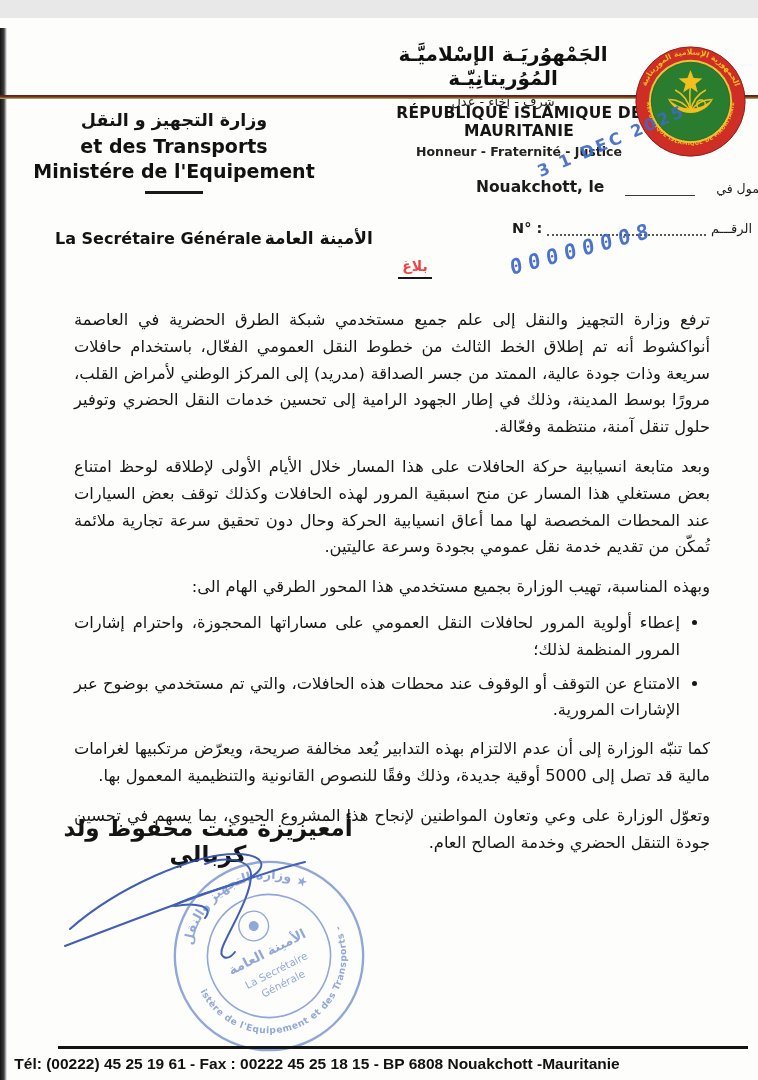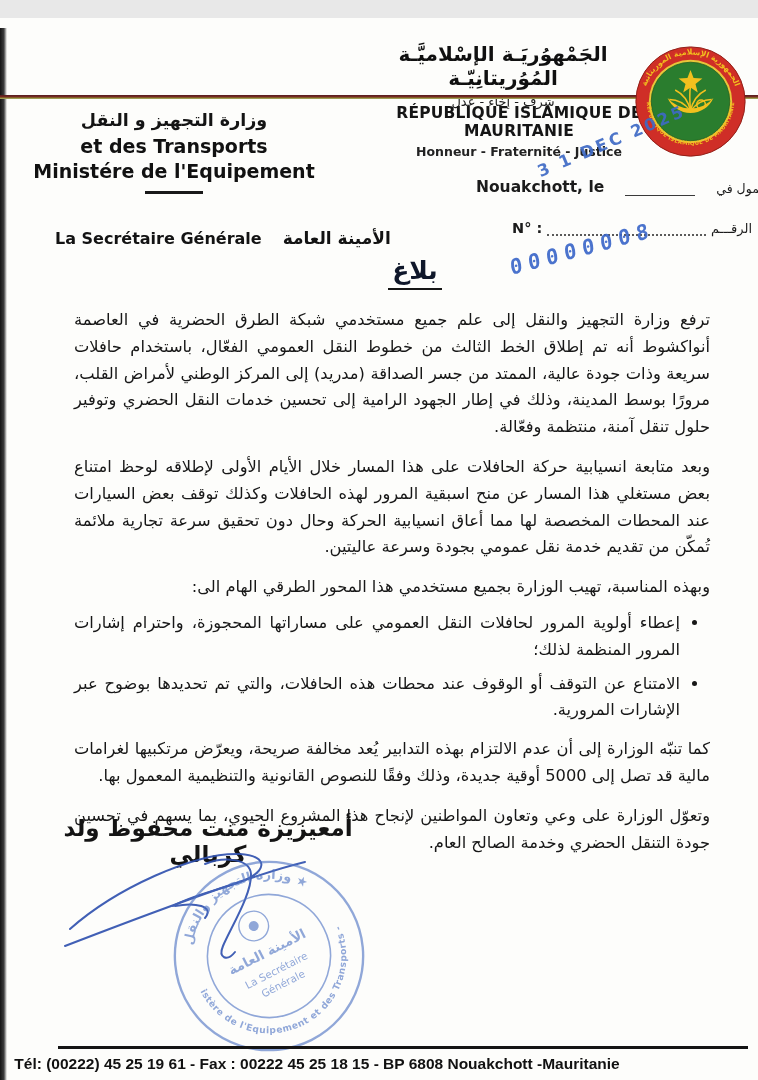--- a/index.html
+++ b/index.html
@@ -24,21 +24,21 @@
   .republic-fr-block { position:absolute; top:86px; left:360px; width:318px; text-align:center; }
   .republic-fr { font-size:15.5px; font-weight:bold; color:#151515; letter-spacing:0.2px; }
   .motto-fr { font-size:12.5px; font-weight:600; margin-top:4px; color:#222; }
   .seal { position:absolute; top:26px; left:633px; width:115px; height:115px; }
   .ministry-block { position:absolute; top:92px; left:28px; width:292px; text-align:center; }
   .ministry-ar { font-size:17.5px; font-weight:600; color:#141414; }
   .ministry-fr { font-size:19px; font-weight:bold; color:#111; margin-top:4px; line-height:25px; }
   .ministry-underline { width:58px; height:3px; background:#191919; margin:7px auto 0 auto; }
   .secretary-row {
     position:absolute; top:190px; left:55px; width:320px;
-    display:flex; align-items:center; gap:21px;
+    display:flex; align-items:center; gap:3px;
   }
   .secretary-fr { font-size:16px; font-weight:bold; color:#131313; white-space:nowrap; }
   .secretary-ar { font-size:17px; font-weight:600; color:#131313; white-space:nowrap; }
   .paraph-svg { width:26px; height:52px; margin-top:8px; }
   .place-row {
     position:absolute; top:160px; left:476px; width:276px;
     display:flex; align-items:flex-end; gap:21px; font-size:15.5px;
   }
   .place-fr { font-weight:bold; white-space:nowrap; }
   .place-line { flex:1; border-bottom:1.5px solid #3a3a3a; height:1.05em; min-width:70px; }
@@ -58,21 +58,21 @@
   }
   .ref-stamp {
     position:absolute; top:238px; left:512px;
     transform:rotate(-15deg) skewX(-6deg); transform-origin:left bottom;
     color:rgba(55,100,200,0.9); font-size:21px; font-weight:bold;
     font-family:"DejaVu Sans Mono", monospace; letter-spacing:6px; white-space:nowrap;
   }
   
   .doc-title { position:absolute; top:238px; left:0; width:830px; text-align:center; }
   .doc-title span {
-    font-size:25px; font-weight:bold; color:#0f172a;
+    font-size:14px; font-weight:bold; color:#ef4444;
     padding:0 4px 3px 4px; border-bottom:2.5px solid #161616;
   }
   .body-text {
     position:absolute; top:289px; left:74px; width:636px;
     direction:rtl; text-align:justify;
     font-size:16.3px; line-height:26.8px; color:#171717;
   }
   .body-text p { margin:0 0 13px 0; }
   .body-text p.intro { margin-bottom:9px; }
   .body-text ul { margin:0 0 12px 0; padding-right:30px; }
@@ -179,21 +179,21 @@
   <div class="doc-title">
     <span>بلاغ</span>
   </div>
 
   <div class="body-text">
     <p>ترفع وزارة التجهيز والنقل إلى علم جميع مستخدمي شبكة الطرق الحضرية في العاصمة أنواكشوط أنه تم إطلاق الخط الثالث من خطوط النقل العمومي الفعّال، باستخدام حافلات سريعة وذات جودة عالية، الممتد من جسر الصداقة (مدريد) إلى المركز الوطني لأمراض القلب، مرورًا بوسط المدينة، وذلك في إطار الجهود الرامية إلى تحسين خدمات النقل الحضري وتوفير حلول تنقل آمنة، منتظمة وفعّالة.</p>
     <p>وبعد متابعة انسيابية حركة الحافلات على هذا المسار خلال الأيام الأولى لإطلاقه لوحظ امتناع بعض مستغلي هذا المسار عن منح اسبقية المرور لهذه الحافلات وكذلك توقف بعض السيارات عند المحطات المخصصة لها مما أعاق انسيابية الحركة وحال دون تحقيق سرعة تجارية ملائمة تُمكّن من تقديم خدمة نقل عمومي بجودة وسرعة عاليتين.</p>
     <p class="intro">وبهذه المناسبة، تهيب الوزارة بجميع مستخدمي هذا المحور الطرقي الهام الى:</p>
     <ul>
       <li>إعطاء أولوية المرور لحافلات النقل العمومي على مساراتها المحجوزة، واحترام إشارات المرور المنظمة لذلك؛</li>
-      <li>الامتناع عن التوقف أو الوقوف عند محطات هذه الحافلات، والتي تم تحديدها بوضوح عبر الإشارات المرورية.</li>
+      <li>الامتناع عن التوقف أو الوقوف عند محطات هذه الحافلات، والتي تم مستخدمي بوضوح عبر الإشارات المرورية.</li>
     </ul>
     <p>كما تنبّه الوزارة إلى أن عدم الالتزام بهذه التدابير يُعد مخالفة صريحة، ويعرّض مرتكبيها لغرامات مالية قد تصل إلى 5000 أوقية جديدة، وذلك وفقًا للنصوص القانونية والتنظيمية المعمول بها.</p>
     <p>وتعوّل الوزارة على وعي وتعاون المواطنين لإنجاح هذا المشروع الحيوي، بما يسهم في تحسين جودة التنقل الحضري وخدمة الصالح العام.</p>
   </div>
 
   <div class="sig-name">أمعيزيزة منت محفوظ ولد كربالي</div>
 
   <svg class="sig-scribble" viewBox="0 0 330 140">
     <g stroke="#2d4fae" stroke-width="2" fill="none" stroke-linecap="round" opacity="0.9">
       <path d="M15,95 C60,55 140,18 185,20 C215,22 212,38 185,48 C160,57 135,62 118,72"></path>

